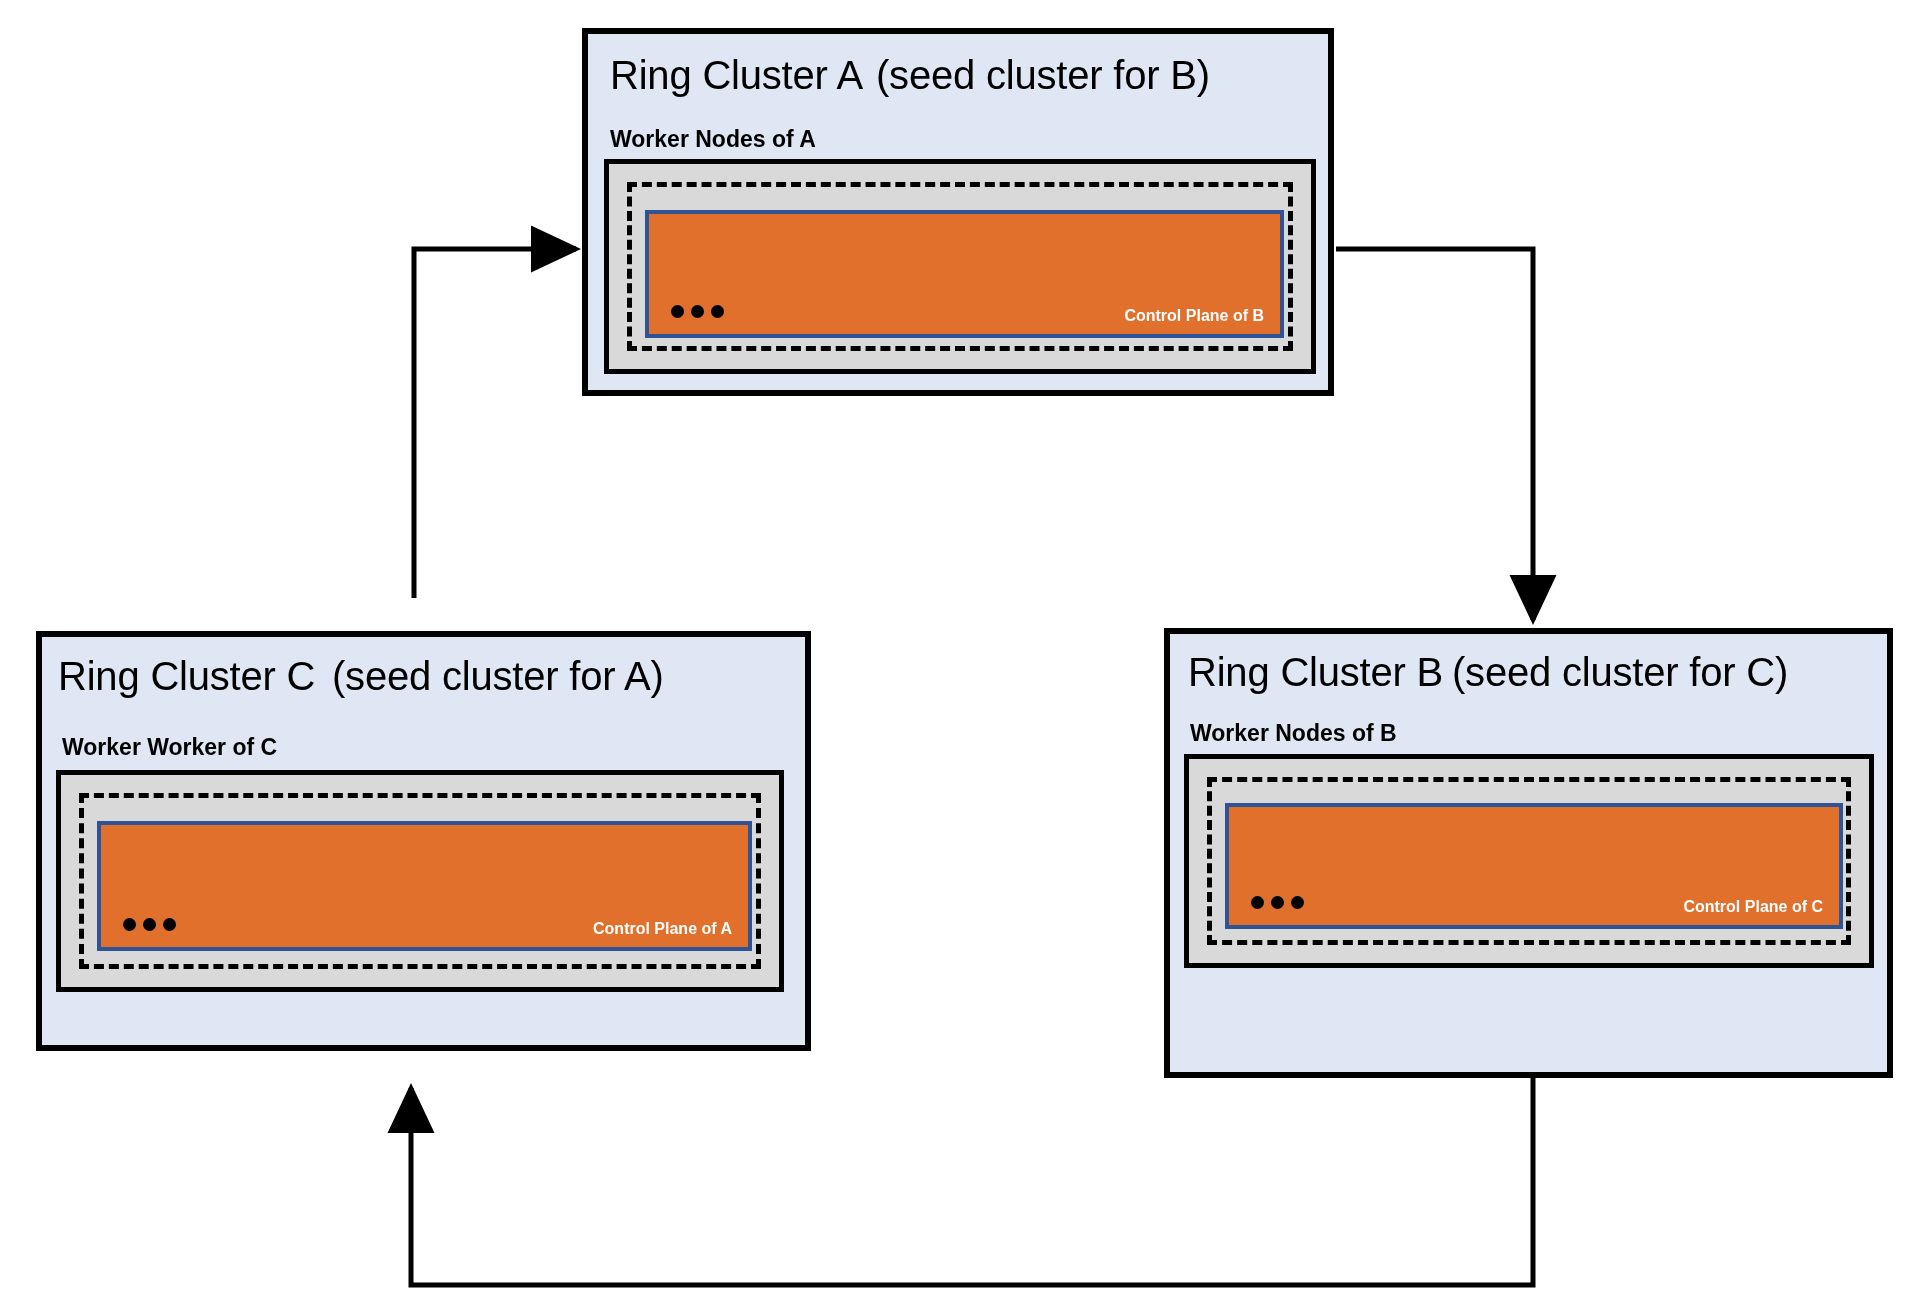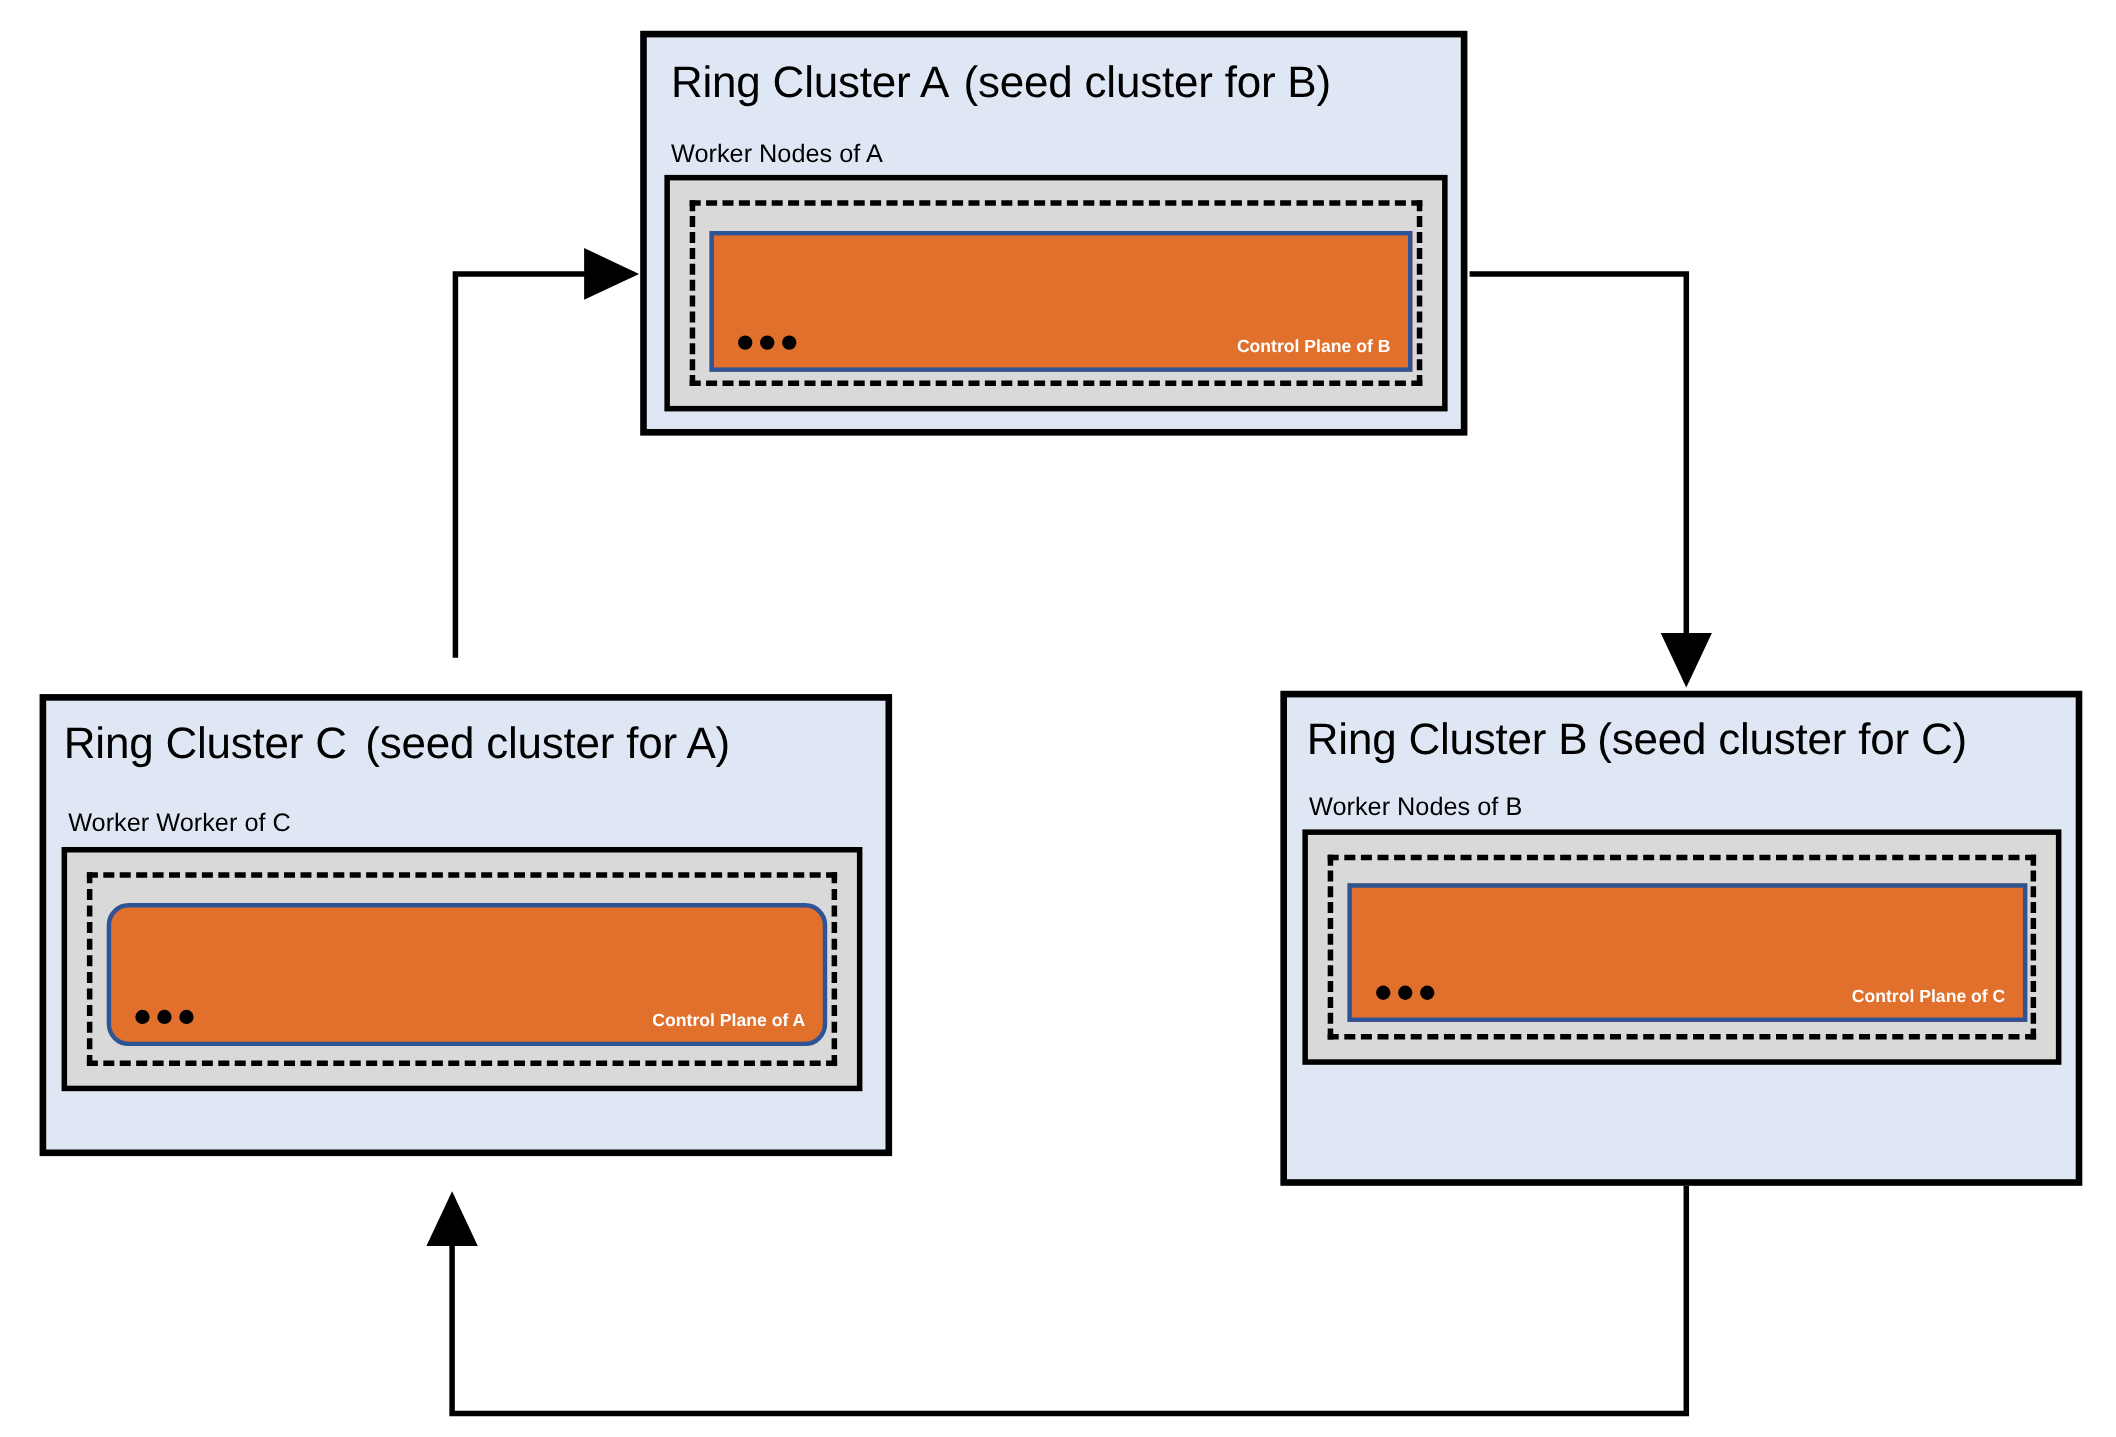--- a/index.html
+++ b/index.html
@@ -38,21 +38,21 @@
     white-space: nowrap;
     font-size: 40px;
     font-weight: 400;
     color: #000000;
     letter-spacing: -0.2px;
   }
   .worker-label {
     position: absolute;
     white-space: nowrap;
     font-size: 23px;
-    font-weight: normal;
+    font-weight: bold;
     color: #000000;
   }
 
   
   .worker-box {
     position: absolute;
     background: #d9d9d9;
     border: 5px solid #000000;
     box-sizing: border-box;
   }
@@ -140,21 +140,21 @@
     </div>
   </div>
 
   <div class="ring-cluster" style="left:36px; top:631px; width:775px; height:420px;">
     <div class="cluster-title" style="left:16px; top:17px;">Ring Cluster C</div>
     <div class="cluster-subtitle" style="left:290px; top:17px;">(seed cluster for A)</div>
     <div class="worker-label" style="left:20px; top:97px;">Worker Worker of C</div>
 
     <div class="worker-box" style="left:14px; top:133px; width:728px; height:222px;">
       <div class="dashed-box" style="left:18px; top:18px; right:18px; bottom:18px;"></div>
-      <div class="control-plane" style="left:36px; top:46px; width:655px; height:130px;border-radius:20px;">
+      <div class="control-plane" style="left:36px; top:46px; width:655px; height:130px;">
         <div class="cp-dots">
           <i></i>
             <i></i>
             <i></i>
         </div>
         <div class="cp-label">Control Plane of A</div>
       </div>
     </div>
   </div>
 

